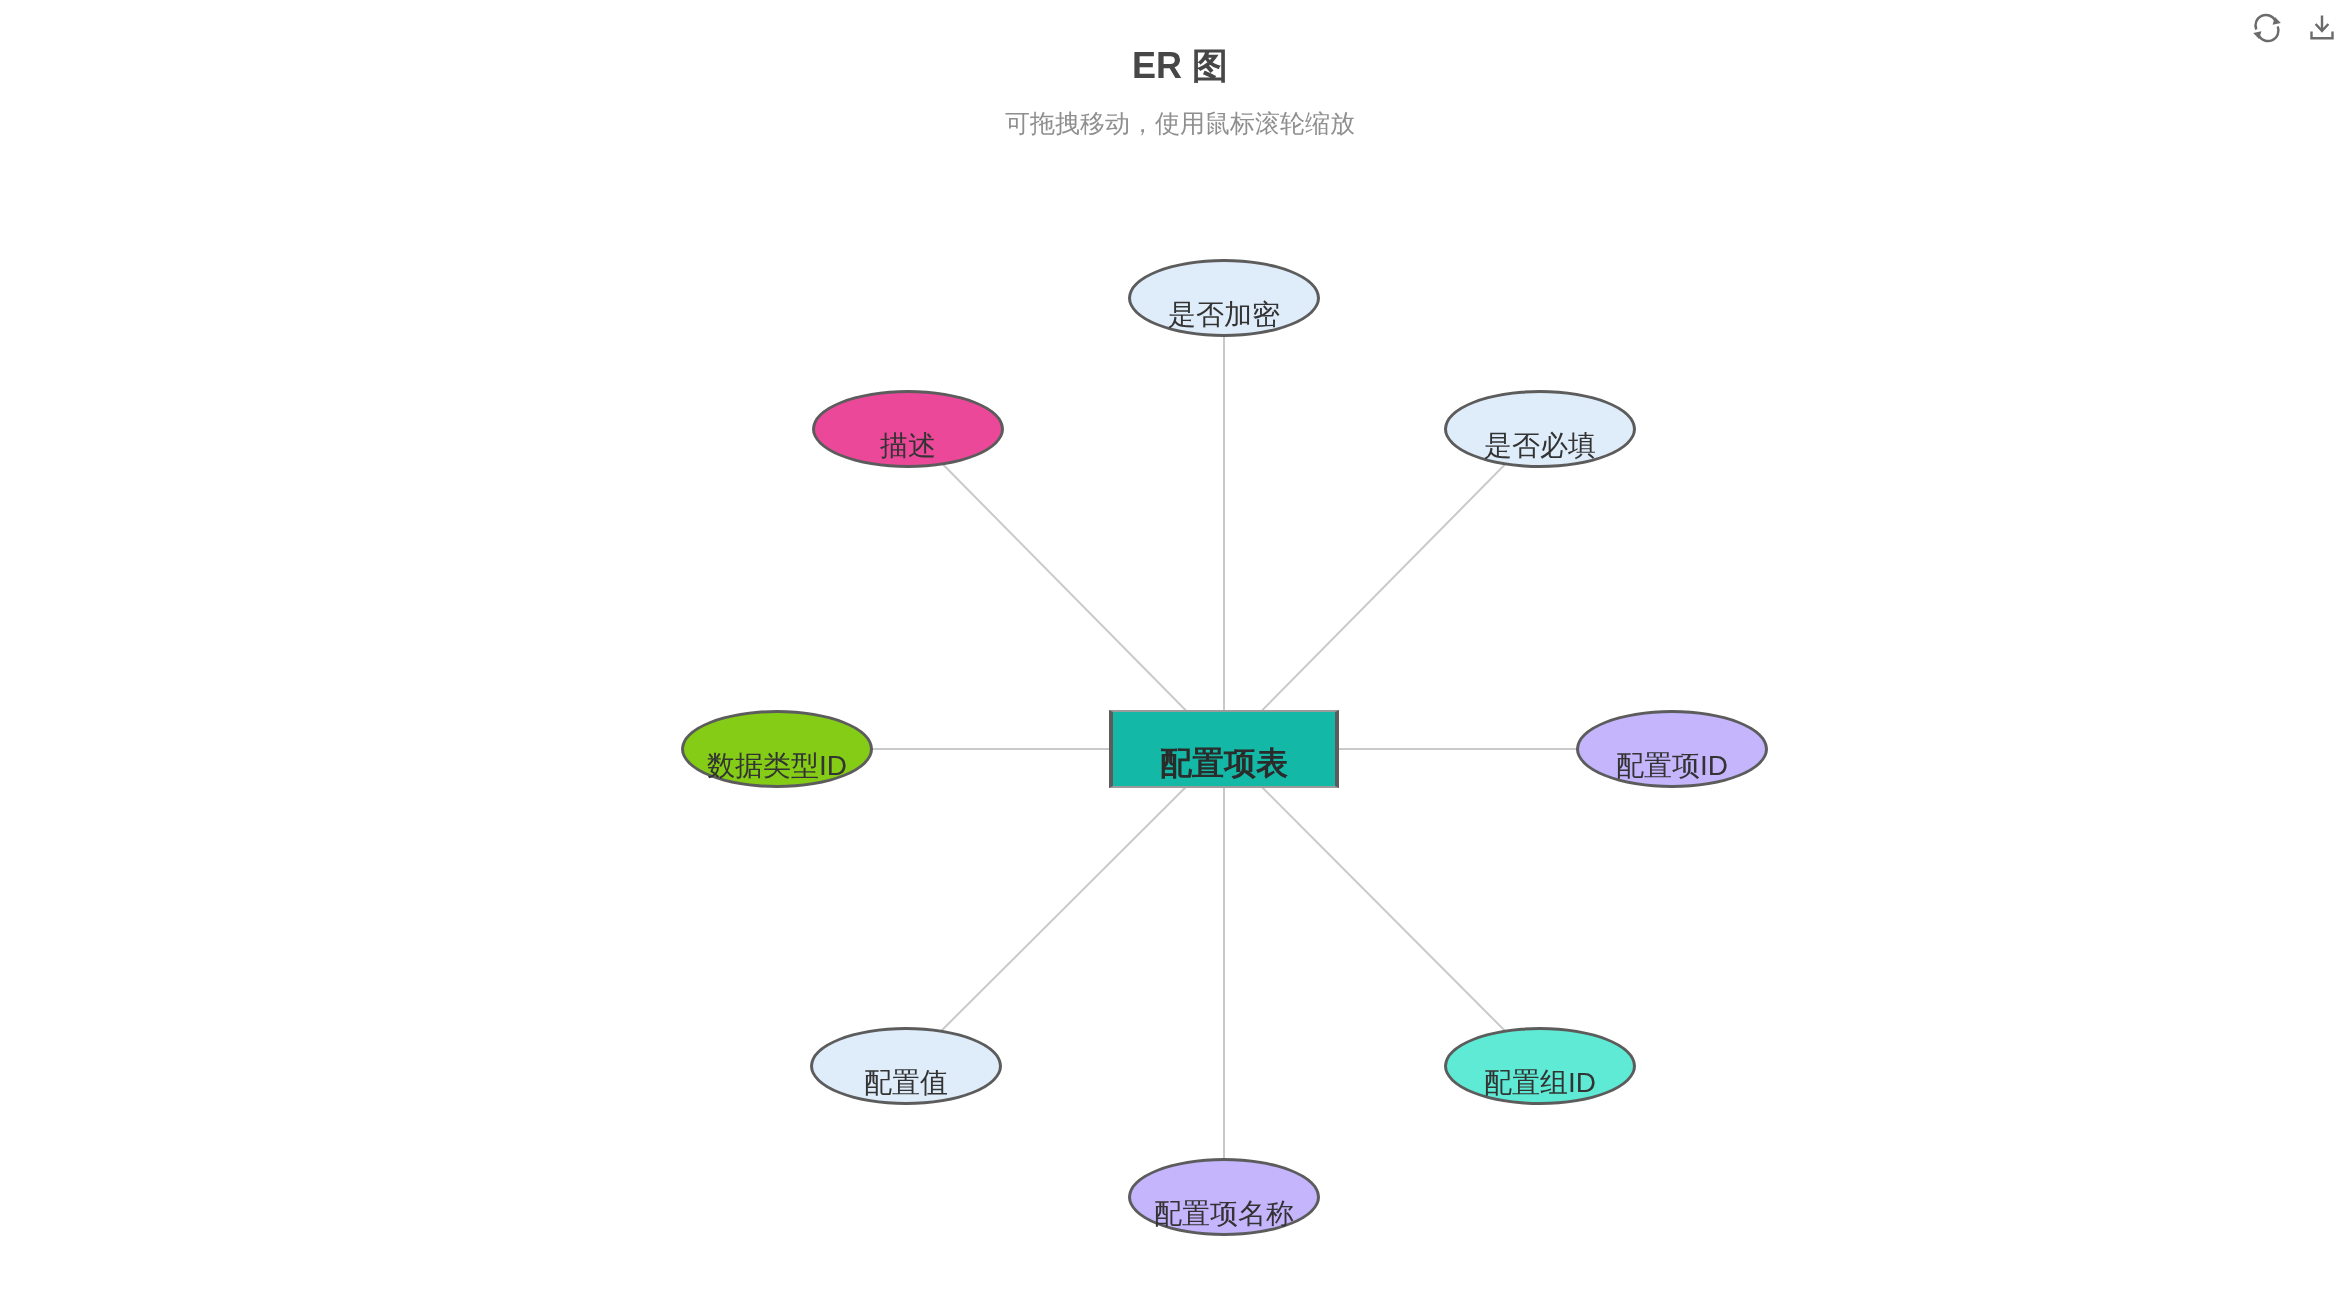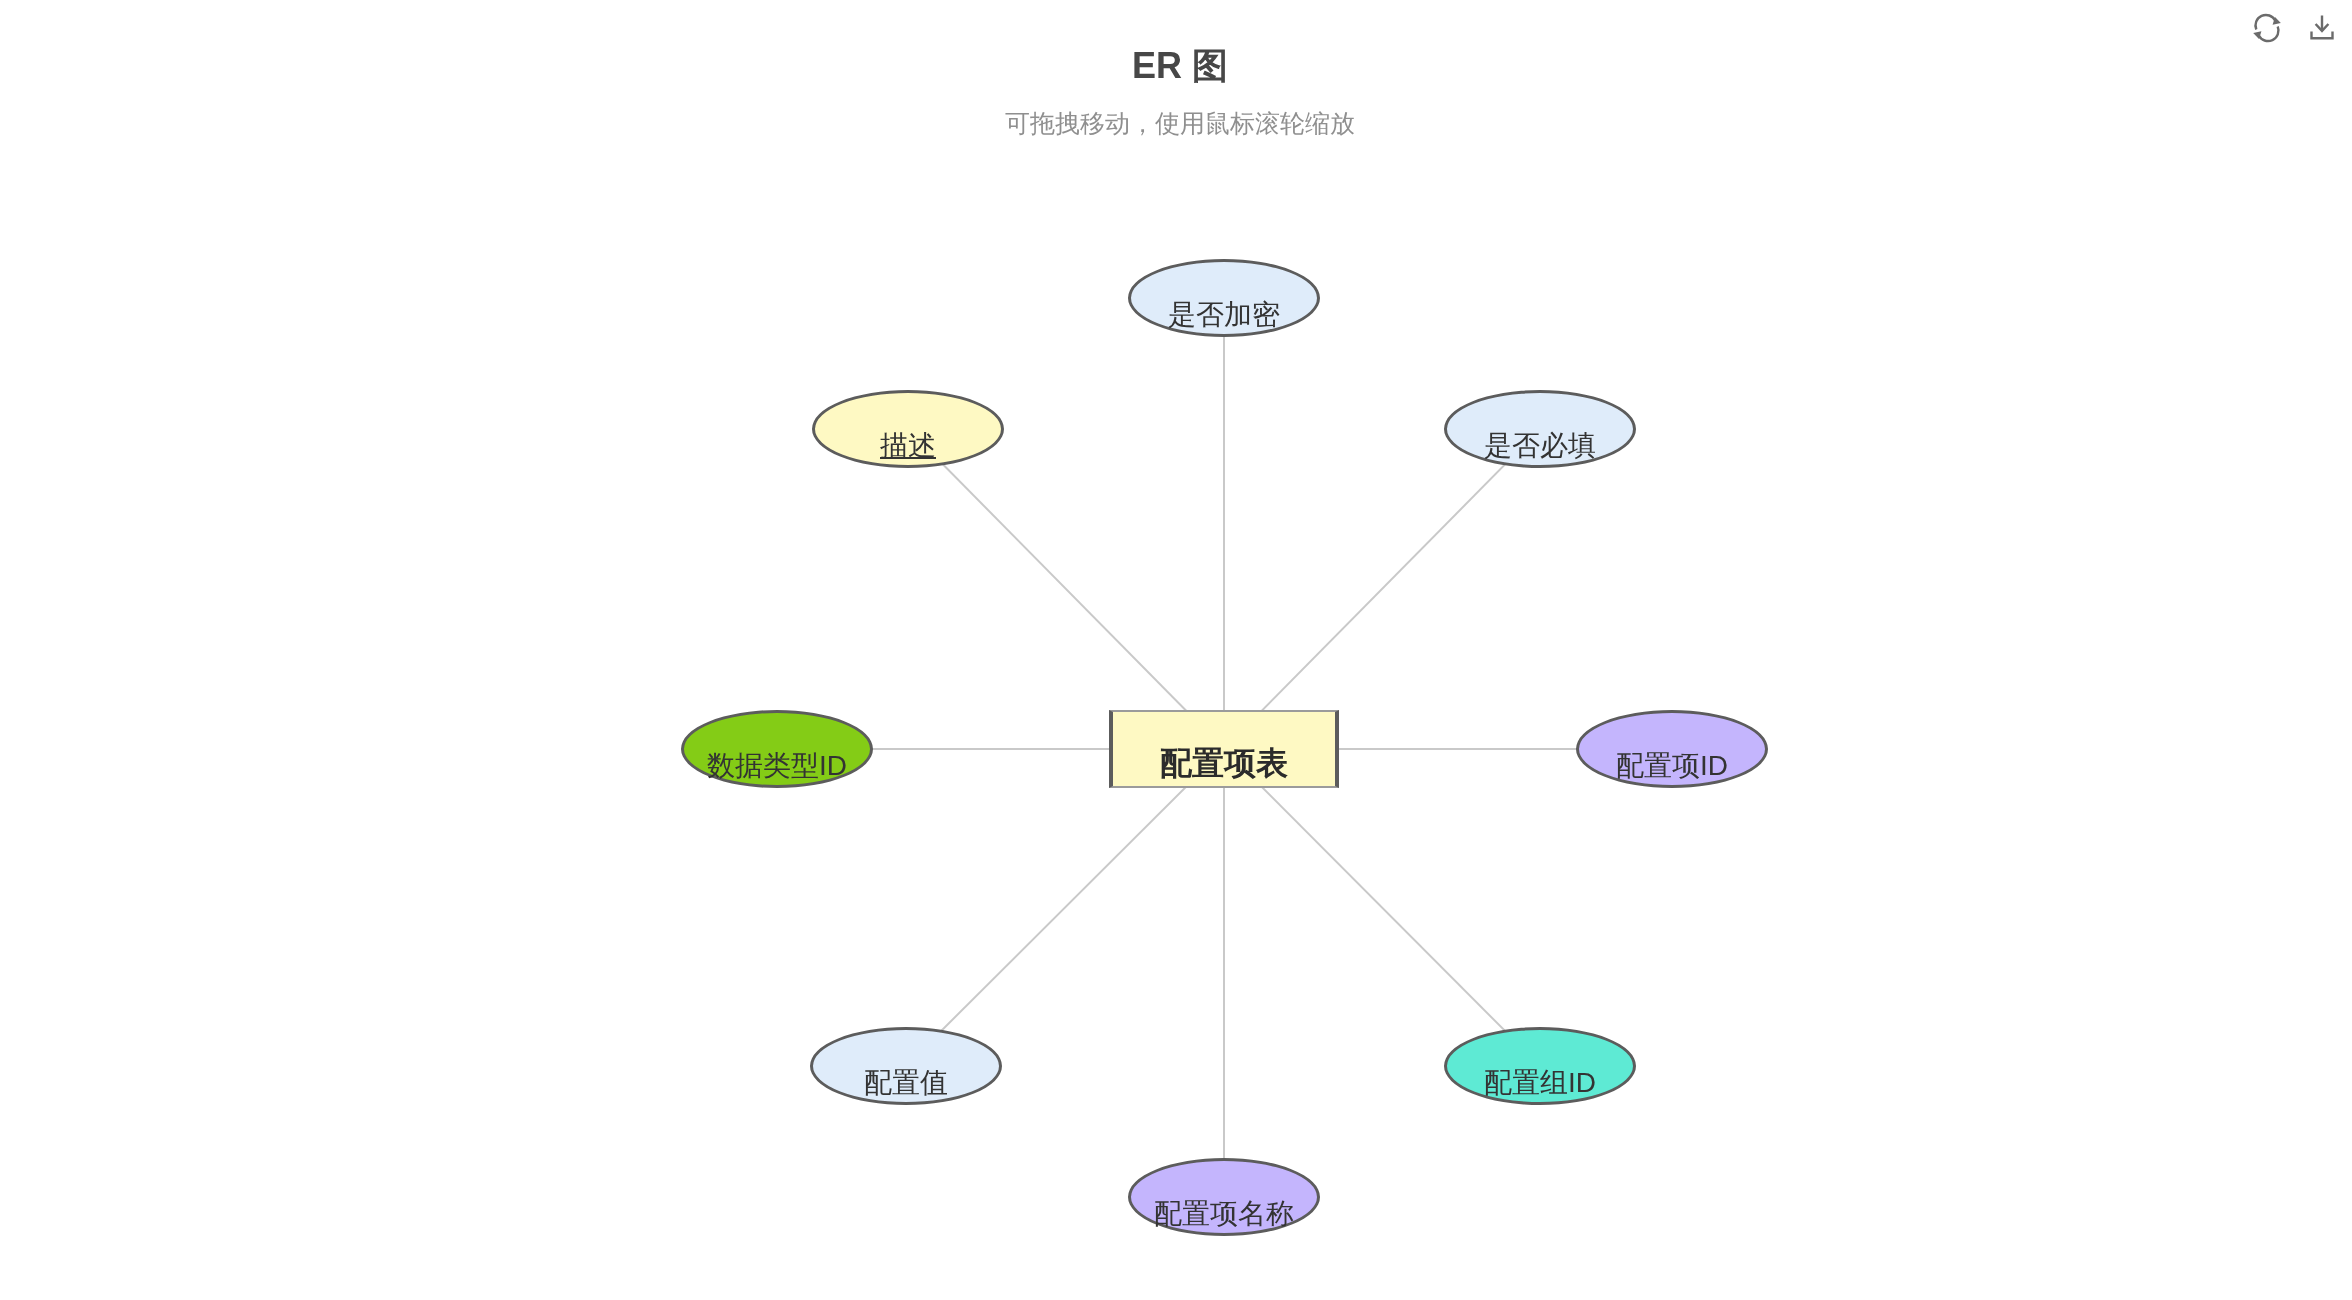--- a/index.html
+++ b/index.html
@@ -67,21 +67,21 @@
       <line x1="1224" y1="749" x2="777" y2="749" stroke="#c9c9c9" stroke-width="2"></line>
       <line x1="1224" y1="749" x2="1672" y2="749" stroke="#c9c9c9" stroke-width="2"></line>
       <line x1="1224" y1="749" x2="906" y2="1066" stroke="#c9c9c9" stroke-width="2"></line>
       <line x1="1224" y1="749" x2="1540" y2="1066" stroke="#c9c9c9" stroke-width="2"></line>
       <line x1="1224" y1="749" x2="1224" y2="1197" stroke="#c9c9c9" stroke-width="2"></line>
     </svg>
   <div id="nodes-layer">
       <div class="node attr-node" style="left: 1128px; top: 259px; width: 192px; height: 78px; background: rgb(223, 236, 250); border: 3px solid rgb(92, 92, 92); color: rgb(51, 51, 51);">
         <span>是否加密</span>
       </div>
-      <div class="node attr-node" style="left: 812px; top: 390px; width: 192px; height: 78px; background: #fef9c3; border: 3px solid rgb(92, 92, 92); color: rgb(51, 51, 51); text-decoration: underline;">
+      <div class="node attr-node" style="left: 812px; top: 390px; width: 192px; height: 78px; background: #ec4899; border: 3px solid rgb(92, 92, 92); color: rgb(51, 51, 51);">
         <span>描述</span>
       </div>
       <div class="node attr-node" style="left: 1444px; top: 390px; width: 192px; height: 78px; background: rgb(223, 236, 250); border: 3px solid rgb(92, 92, 92); color: rgb(51, 51, 51);">
         <span>是否必填</span>
       </div>
       <div class="node attr-node" style="left: 681px; top: 710px; width: 192px; height: 78px; background: #84cc16; border: 3px solid rgb(92, 92, 92); color: rgb(51, 51, 51);">
         <span>数据类型ID</span>
       </div>
       <div class="node attr-node" style="left: 1576px; top: 710px; width: 192px; height: 78px; background: #c4b5fd; border: 3px solid rgb(92, 92, 92); color: rgb(51, 51, 51);">
         <span>配置项ID</span>
@@ -89,16 +89,16 @@
       <div class="node attr-node" style="left: 810px; top: 1027px; width: 192px; height: 78px; background: rgb(223, 236, 250); border: 3px solid rgb(92, 92, 92); color: rgb(51, 51, 51);">
         <span>配置值</span>
       </div>
       <div class="node attr-node" style="left: 1444px; top: 1027px; width: 192px; height: 78px; background: #5eead4; border: 3px solid rgb(92, 92, 92); color: rgb(51, 51, 51);">
         <span>配置组ID</span>
       </div>
       <div class="node attr-node" style="left: 1128px; top: 1158px; width: 192px; height: 78px; background: #c4b5fd; border: 3px solid rgb(92, 92, 92); color: rgb(51, 51, 51);">
         <span>配置项名称</span>
       </div>
     </div>
-  <div class="node entity-node" id="entity-node" style="left: 1109px; top: 710px; width: 230px; height: 78px; background: #fef9c3; border-width: 2px 4px; border-style: solid; border-color: rgb(155, 155, 155) rgb(92, 92, 92); color: rgb(43, 43, 43);">
+  <div class="node entity-node" id="entity-node" style="left: 1109px; top: 710px; width: 230px; height: 78px; background: #14b8a6; border-width: 2px 4px; border-style: solid; border-color: rgb(155, 155, 155) rgb(92, 92, 92); color: rgb(43, 43, 43);">
     <span>配置项表</span>
   </div>
 </div>
 
 </body></html>

